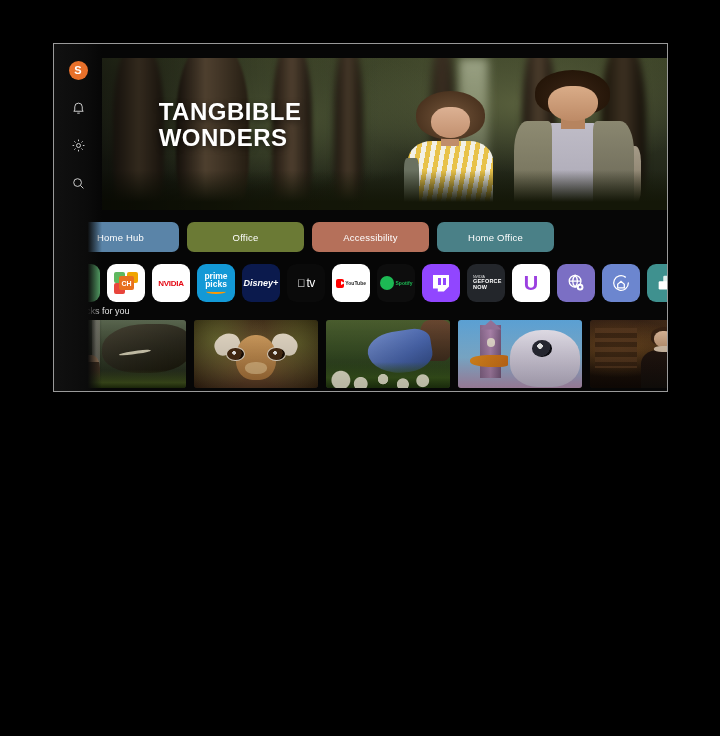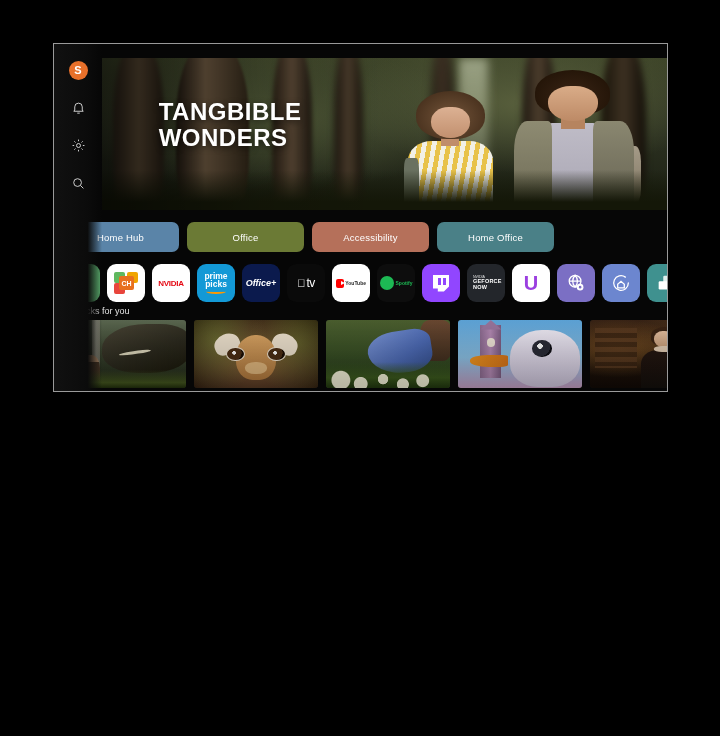--- a/index.html
+++ b/index.html
@@ -439,21 +439,21 @@
         <span class="nf-text">NVIDIA</span>
       </div>
 
       <div class="app-tile" style="background:#1399d6;flex-direction:column">
         <span class="pv-text">prime</span>
         <span class="pv-text">picks</span>
         <span class="pv-smile"></span>
       </div>
 
       <div class="app-tile" style="background:#0b1a4d">
-        <span class="dis-text">Office+</span>
+        <span class="dis-text">Disney+</span>
       </div>
 
       <div class="app-tile" style="background:#0a0a0a">
         <span style="color:#fff;font-size:11px;margin-right:1px"></span>
         <span class="atv-text">tv</span>
       </div>
 
       <div class="app-tile" style="background:#ffffff">
         <span class="yt-box">
           <span class="yt-play"></span>

